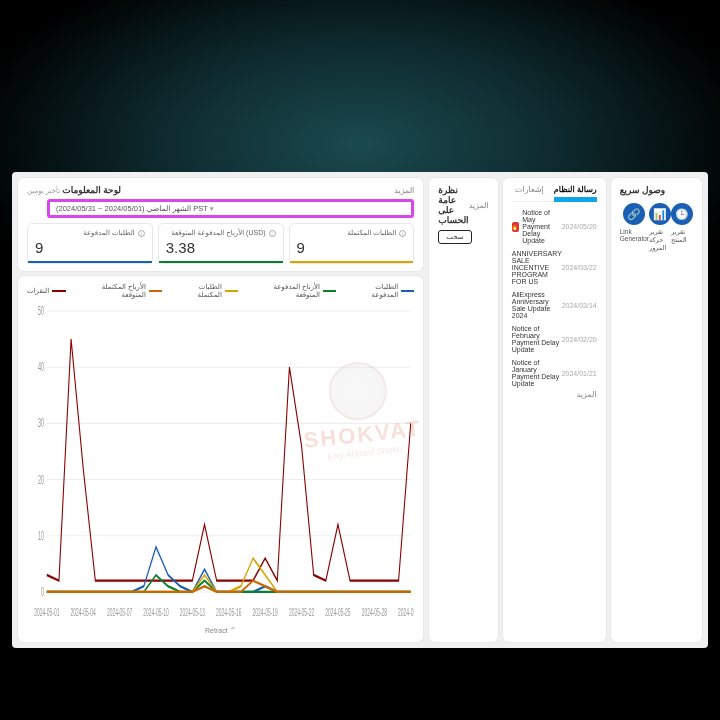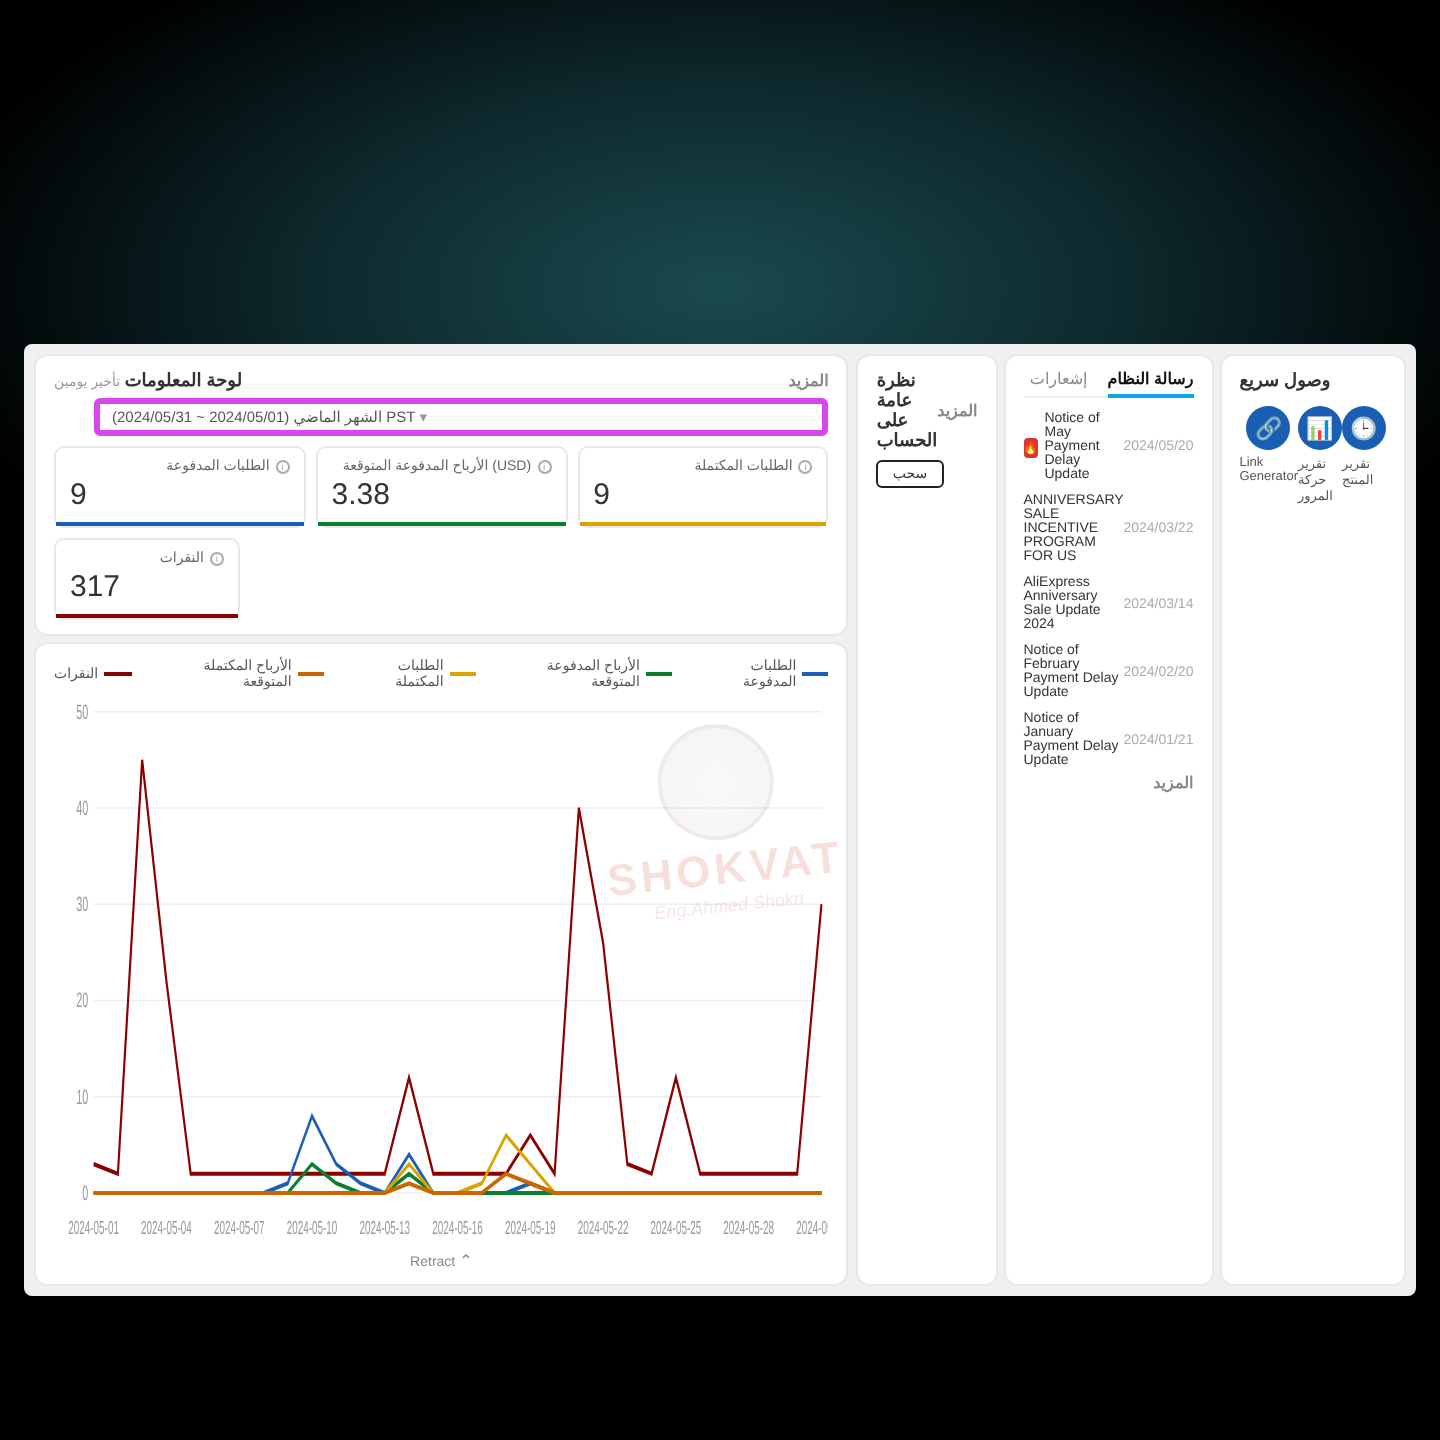--- a/index.html
+++ b/index.html
@@ -21,21 +21,21 @@
     padding:6px;
     gap:6px;
     font-size:8px;
     color:#333;
   }
   .main-col { flex:2.05; display:flex; flex-direction:column; gap:5px;}
   .side-col { flex:1; display:flex; flex-direction:row; gap:5px;}
   .card { background:#fff; border-radius:6px; padding:7px 9px; box-shadow:0 0 0 1px #e8e8e8;}
   .row { display:flex; justify-content:space-between; align-items:center;}
   .title { font-weight:bold; font-size:9px;}
-  .more { color:#888; font-size:8px; cursor:pointer;font-weight:bold;}
+  .more { color:#888; font-size:8px; cursor:pointer;}
   .date-sel {
     display:inline-block; border:3px solid #d946ef; border-radius:3px; padding:2px 6px;
     font-size:7.5px; color:#555; margin-top:4px;margin-left:20px;
   }
   .stat-row { display:flex; gap:5px; margin-top:5px;}
   .stat {
     flex:1; background:#fff; border:1px solid #e8e8e8; border-radius:5px; padding:5px 7px 7px 7px;
     position:relative;
   }
   .stat .label { font-size:7px; color:#666; display:flex; align-items:center; gap:3px; direction:rtl;}
@@ -51,21 +51,21 @@
   .legend { display:flex; gap:14px; font-size:7px; color:#555; direction:rtl; justify-content:flex-end;}
   .legend span { display:flex; align-items:center; gap:3px;}
   .lg-sw { width:14px; height:1.5px; display:inline-block;}
   .chart-area { flex:1; position:relative; margin-top:4px;}
   .chart-area svg { width:100%; height:100%;}
   .retract { text-align:center; font-size:7px; color:#888; margin-top:2px;}
   .retract .chev{font-size:8px;}
   .big-amt { font-size:14px; font-weight:500; margin-top:3px;}
   .withdraw-btn { display:inline-block; border:1px solid #222; border-radius:3px; padding:2px 7px; font-size:7px; margin-top:5px;}
   .tabs { display:flex; gap:10px; font-size:8px; color:#888; border-bottom:1px solid #eee; padding-bottom:3px; direction:rtl;}
-  .tabs .active{color:#111;font-weight:bold; border-bottom:2px solid #0ea5e9; padding-bottom:3px; margin-bottom:-4px;}
+  .tabs .active{color:#111;font-weight:bold; border-bottom:5px solid #0ea5e9; padding-bottom:3px; margin-bottom:-4px;}
   .notif { display:flex; justify-content:space-between; align-items:center; font-size:7px; padding:3px 0;}
   .notif .nt { display:flex; align-items:center; gap:3px;}
   .fire { width:10px;height:10px;background:#d33; border-radius:2px; display:flex;align-items:center;justify-content:center;color:#fff;font-size:6px;}
   .qa-row { display:flex; justify-content:space-around; margin-top:8px;}
   .qa-item { display:flex; flex-direction:column; align-items:center; gap:3px; font-size:6.5px; color:#555;}
   .qa-ic { width:22px;height:22px;border-radius:50%;background:#1a5fb4; display:flex;align-items:center;justify-content:center;color:#fff;font-size:11px;}
   
   .wm {
     position:absolute; left:50%; top:50%; transform:translate(-50%,-50%) rotate(-6deg);
     opacity:0.18; pointer-events:none; text-align:center;
@@ -108,29 +108,20 @@
               <span>(USD) الأرباح المدفوعة المتوقعة</span>
             </div>
           <div class="val">3.38</div>
         </div>
         <div class="stat b3">
           <div class="label">
               <span class="info-ic">i</span>
               <span>الطلبات المكتملة</span>
             </div>
           <div class="val">9</div>
-        </div>
-      </div>
-      <div class="stat-row">
-        <div class="stat b5" style="max-width:24%;">
-          <div class="label">
-              <span class="info-ic">i</span>
-              <span>النقرات</span>
-            </div>
-          <div class="val">317</div>
         </div>
       </div>
     </div>
 
     <div class="card chart-card">
       <div class="legend" id="legend">
           <span><span class="lg-sw" style="background:#1a5fb4"></span>الطلبات المدفوعة</span>
           <span><span class="lg-sw" style="background:#0a7f2e"></span>الأرباح المدفوعة المتوقعة</span>
           <span><span class="lg-sw" style="background:#d9a400"></span>الطلبات المكتملة</span>
           <span><span class="lg-sw" style="background:#cc6600"></span>الأرباح المكتملة المتوقعة</span>

